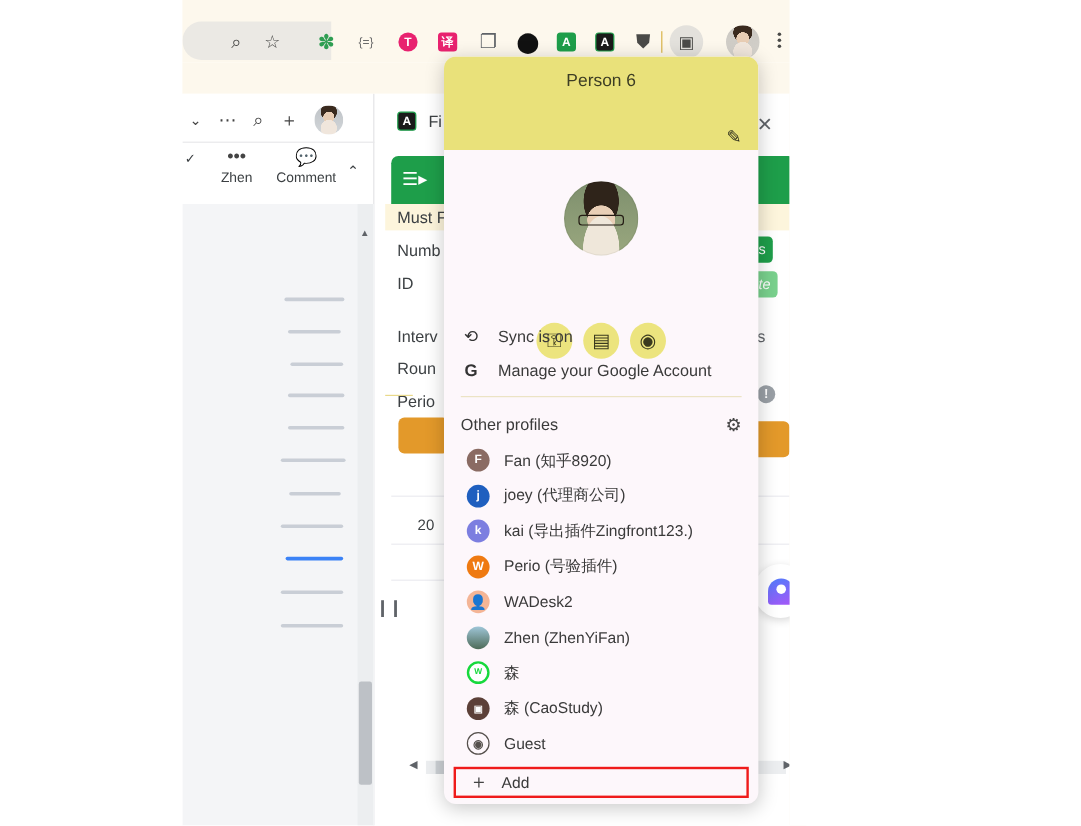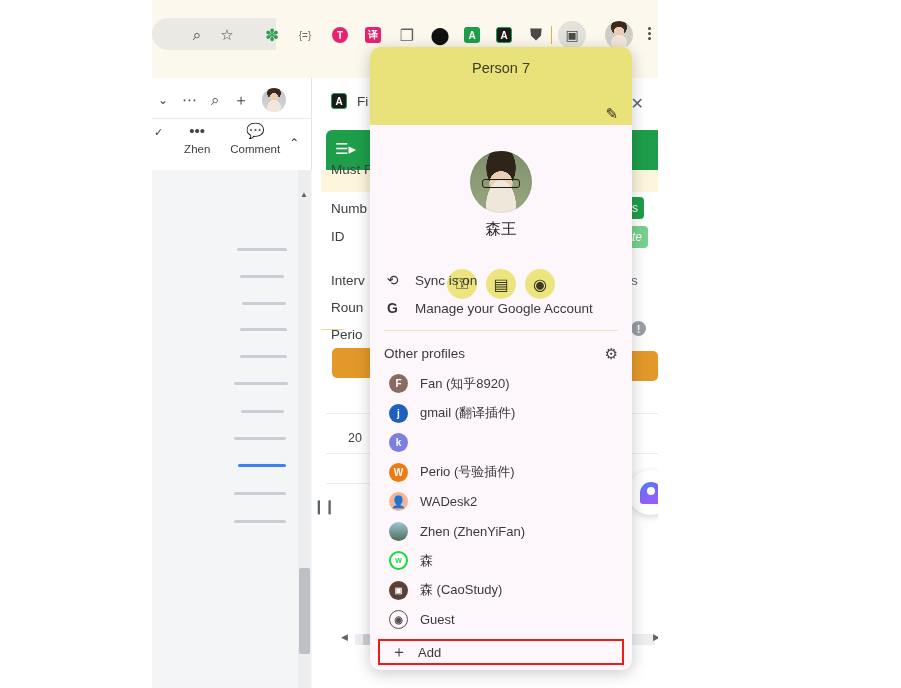--- a/index.html
+++ b/index.html
@@ -217,21 +217,21 @@
   <div class="sheet">
     <div class="sheet-title">
       <span class="ext-sq" style="background:#1a1a1a;border:1px solid #1e9e4a;">A</span>
       <span>Fi</span>
     </div>
     <div class="sheet-close">✕</div>
     <div class="green-tab"></div>
     <div class="green-icon">☰▸</div>
     <div class="row-hl"></div>
 
-    <div class="srow" style="top:84px;">Must F</div>
+    <div class="srow" style="top:96px;">Must F</div>
     <div class="srow" style="top:123px;">Numb</div>
     <div class="srow" style="top:151px;">ID</div>
     <div class="srow" style="top:195px;">Interv</div>
     <div class="srow" style="top:222px;">Roun</div>
     <div class="srow" style="top:249px;">Perio</div>
 
     <div class="pill" style="left:305px; top:119px; background:#1e9e4a;">s</div>
     <div class="pill" style="left:305px; top:148px; background:#79d18d;font-style:italic;">te</div>
     <div class="srow" style="left:310px; top:195px; color:#5f6368;">s</div>
     <div class="warn-dot" style="left:310px; top:243px;">!</div>
@@ -306,27 +306,26 @@
   </div>
   <div class="bmk" style="left:630px; color:#3c4043;">
     <span>narks</span>
   </div>
 
   <div class="gutter left"></div>
   <div class="gutter right"></div>
 
   <div class="popup">
     <div class="pop-head">
-      <div class="pop-title">Person 7</div>
+      <div class="pop-title">Person 6</div>
     </div>
     <div class="pencil">✎</div>
     <div class="big-av">
       <div class="glasses"></div>
     </div>
-    <div class="pop-name">森王</div>
 
     <div class="chips">
       <div class="chip">⚿</div>
       <div class="chip">▤</div>
       <div class="chip">◉</div>
     </div>
 
     <div class="pop-row" style="top:225px;">
       <span class="pop-ico">⟲</span>
       <span>Sync is on</span>
@@ -340,24 +339,25 @@
     <div class="oth-title">Other profiles</div>
     <div class="gear">⚙</div>
 
     <div class="plist">
       <div class="pitem">
         <span class="pav" style="background:#8a6b63;">F</span>
         <span>Fan (知乎8920)</span>
       </div>
       <div class="pitem">
         <span class="pav" style="background:#1f5fbf;">j</span>
-        <span>gmail (翻译插件)</span>
+        <span>joey (代理商公司)</span>
       </div>
       <div class="pitem">
         <span class="pav" style="background:#7c7ee0;">k</span>
+        <span>kai (导出插件Zingfront123.)</span>
       </div>
       <div class="pitem">
         <span class="pav" style="background:#ef7a11;">W</span>
         <span>Perio (号验插件)</span>
       </div>
       <div class="pitem">
         <span class="pav" style="background:#f4b596;color:#d4693a;font-size:12px;">👤</span>
         <span>WADesk2</span>
       </div>
       <div class="pitem">

